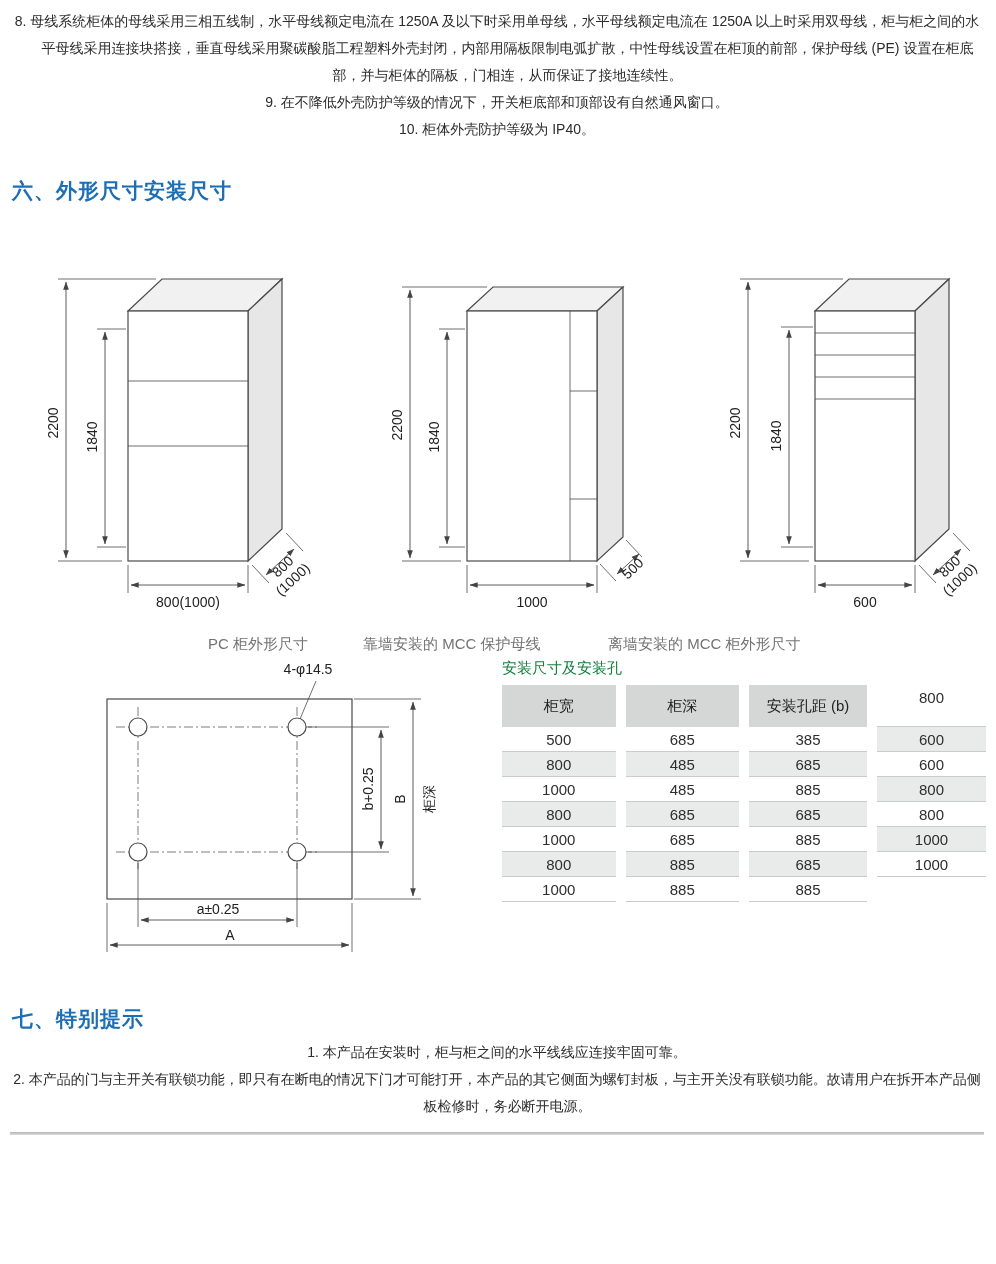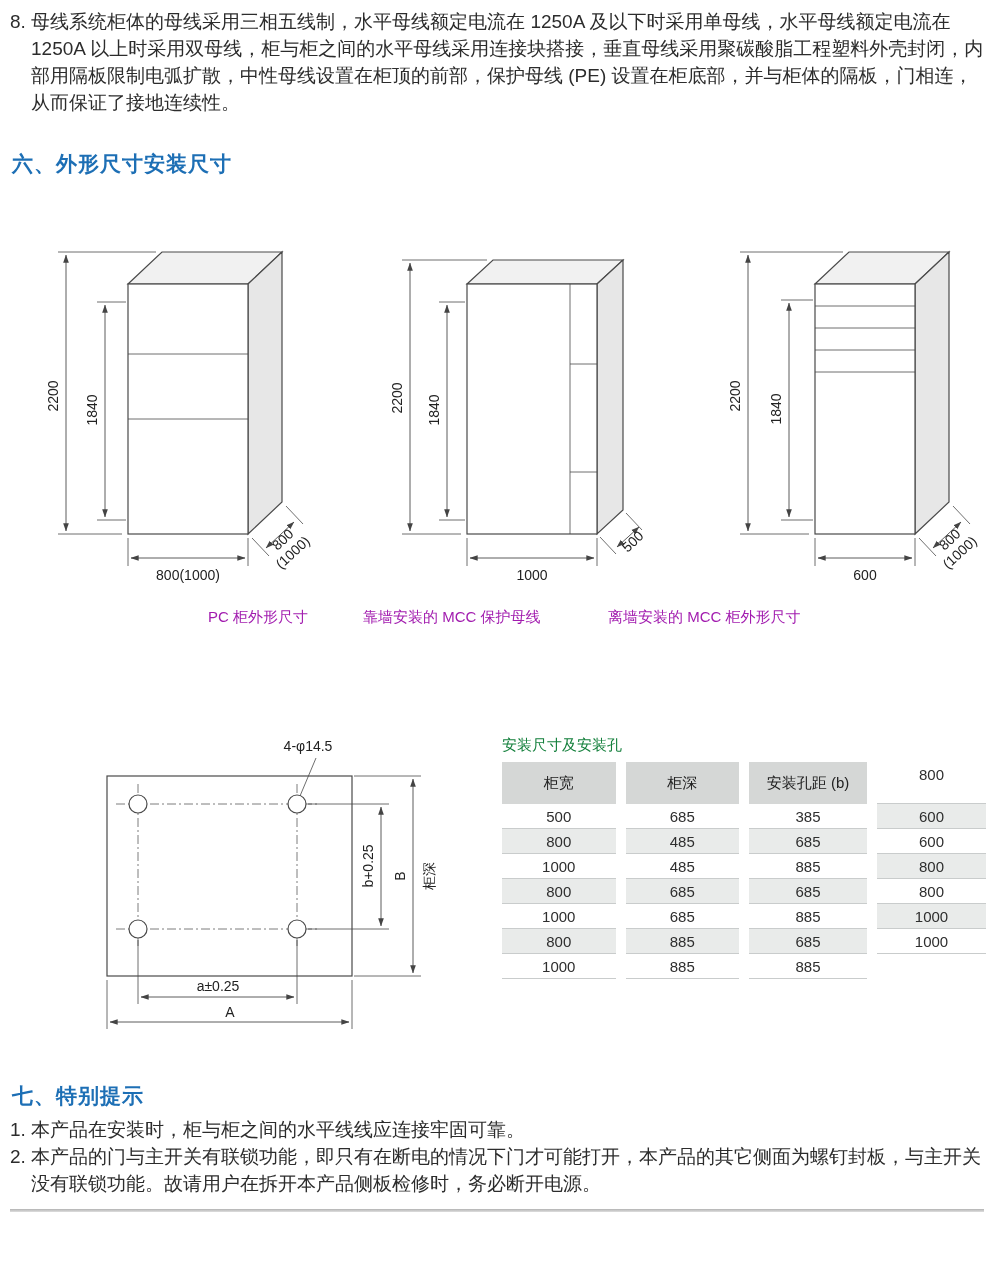--- a/index.html
+++ b/index.html
@@ -1,31 +1,31 @@
 <!DOCTYPE html>
 <html><head>
 <meta charset="utf-8">
 <style>
   *{margin:0;padding:0;box-sizing:border-box;}
   html,body{background:#ffffff;}
   body{width:996px;height:1264px;overflow:hidden;
        font-family:"Liberation Sans","DejaVu Sans",sans-serif;color:#2e2e2e;}
   .page{position:relative;width:996px;height:1264px;padding:8px 12px 0 10px;}
 
-  .intro p, .notes p{font-size:19px;line-height:27px;padding-left:21px;text-indent:-21px;color:#2c2c2c;}
+  .intro p, .notes p{font-size:14px;line-height:27px;padding-left:21px;text-indent:-21px;color:#2c2c2c;text-align:center;}
 
   h2.sec{font-size:21px;color:#1d6fb5;font-weight:bold;margin:34px 0 0 2px;letter-spacing:1px;}
 
   .drawings{position:relative;height:392px;margin-top:36px;}
   .cab{position:absolute;top:0;}
 
-  .captions{position:relative;height:24px;margin-top:2px;font-size:15px;color:#a21caf;}
+  .captions{position:relative;height:24px;margin-top:2px;font-size:15px;color:#737373;}
   .captions span{position:absolute;white-space:nowrap;}
 
-  .install{position:relative;height:312px;margin-top:104px;text-decoration:underline;}
+  .install{position:relative;height:312px;text-decoration:underline;}
   .mount{position:absolute;left:72px;top:0;}
   .install-label{position:absolute;left:492px;top:0;font-size:15px;color:#15803d;}
 
   .tbl{position:absolute;left:492px;top:26px;width:484px;display:grid;
        grid-template-columns:1fr 1fr 1.04fr 0.96fr;column-gap:10px;}
   .tbl .th{background:#d5d7d6;font-size:15px;text-align:center;padding:12px 0 11px;color:#222;}
   .tbl .td{font-size:15px;text-align:center;padding:4px 0 3px;border-bottom:1px solid #c9cccc;background:#fff;}
   .tbl .alt{background:#e9ebea;}
 
   .sec7{margin-top:20px;font-family:Liberation Serif, serif;}
@@ -49,20 +49,22 @@
     <marker id="arrow" viewBox="0 0 10 10" refX="9.5" refY="5" markerWidth="9" markerHeight="9" orient="auto-start-reverse">
       <path d="M0,1.5 L10,5 L0,8.5 Z" fill="#444"></path>
     </marker>
   </defs>
 </svg>
 
 <div class="page">
 
   <div class="intro">
     <p>8. 母线系统柜体的母线采用三相五线制，水平母线额定电流在 1250A 及以下时采用单母线，水平母线额定电流在 1250A 以上时采用双母线，柜与柜之间的水平母线采用连接块搭接，垂直母线采用聚碳酸脂工程塑料外壳封闭，内部用隔板限制电弧扩散，中性母线设置在柜顶的前部，保护母线 (PE) 设置在柜底部，并与柜体的隔板，门相连，从而保证了接地连续性。</p>
+    <p>9. 在不降低外壳防护等级的情况下，开关柜底部和顶部设有自然通风窗口。</p>
+    <p>10. 柜体外壳防护等级为 IP40。</p>
   </div>
 
   <h2 class="sec">六、外形尺寸安装尺寸</h2>
 
   <div class="drawings">
 
     <svg class="cab" style="left:18px" width="300" height="390" viewBox="0 0 300 390">
       <polygon class="drawline" fill="#f1f1f1" points="100,70 134,38 254,38 220,70"></polygon>
       <polygon class="drawline" fill="#e7e7e7" points="220,70 254,38 254,288 220,320"></polygon>
       <rect class="drawline" fill="#ffffff" x="100" y="70" width="120" height="250"></rect>

